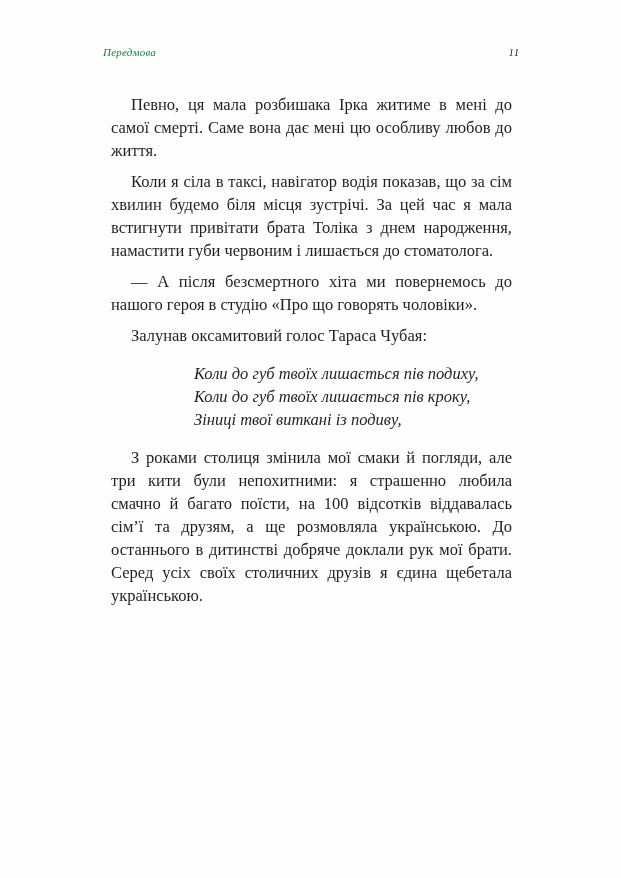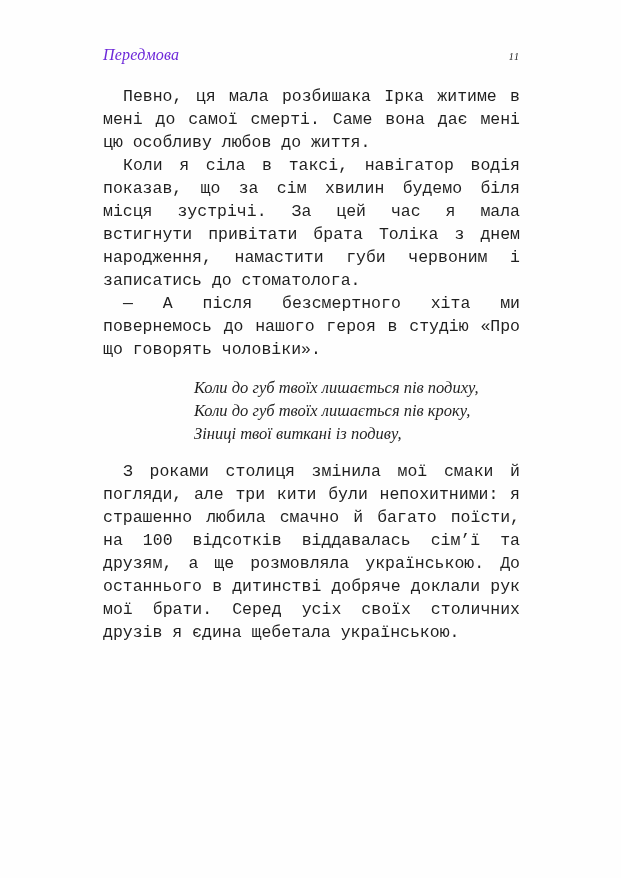--- a/index.html
+++ b/index.html
@@ -20,45 +20,44 @@
     position: absolute;
     top: 46px;
     left: 103px;
     width: 417px;
     display: flex;
     justify-content: space-between;
     align-items: baseline;
   }
   .running-title {
     font-style: italic;
-    font-size: 16px;
-    color: #6d28d9;
+    font-size: 11px;
+    color: #15803d;
     letter-spacing: 0.2px;
   }
   .page-number {
     font-size: 10px;
     color: #1c1c1c;
     letter-spacing: 1px;
     font-style: italic;
   }
   .body-text {
     position: absolute;
     top: 85px;
     left: 103px;
     width: 417px;
     font-size: 16.5px;
     line-height: 23px;
     text-align: justify;
     hyphens: auto;
     -webkit-hyphens: auto;
   }
   .body-text p {
-    margin: 0;
+    margin: 8px;
     text-indent: 20px;
-    font-family: Liberation Mono, monospace;
   }
   .poem {
     margin: 15px 0 15px 91px;
     font-style: italic;
     text-align: left;
   }
   .poem-line {
     display: block;
     text-indent: 0;
   }
@@ -68,22 +67,23 @@
 
 <div class="page">
 
   <div class="running-head">
     <span class="running-title">Передмова</span>
     <span class="page-number">11</span>
   </div>
 
   <div class="body-text">
     <p>Певно, ця мала розбишака Ірка житиме в мені до самої смерті. Саме вона дає мені цю особливу любов до життя.</p>
-    <p>Коли я сіла в таксі, навігатор водія показав, що за сім хвилин будемо біля місця зустрічі. За цей час я мала встигнути привітати брата Толіка з днем народження, намастити губи червоним і записатись до стоматолога.</p>
+    <p>Коли я сіла в таксі, навігатор водія показав, що за сім хвилин будемо біля місця зустрічі. За цей час я мала встигнути привітати брата Толіка з днем народження, намастити губи червоним і лишається до стоматолога.</p>
     <p>— А після безсмертного хіта ми повернемось до нашого героя в студію «Про що говорять чоловіки».</p>
+    <p>Залунав оксамитовий голос Тараса Чубая:</p>
 
     <div class="poem">
       <span class="poem-line">Коли до губ твоїх лишається пів подиху,</span>
       <span class="poem-line">Коли до губ твоїх лишається пів кроку,</span>
       <span class="poem-line">Зіниці твої виткані із подиву,</span>
     </div>
 
     <p>З роками столиця змінила мої смаки й погляди, але три кити були непохитними: я страшенно любила смачно й багато поїсти, на 100 відсотків віддавалась сім’ї та друзям, а ще розмовляла українською. До останнього в дитинстві добряче доклали рук мої брати. Серед усіх своїх столичних друзів я єдина щебетала українською.</p>
   </div>
 

